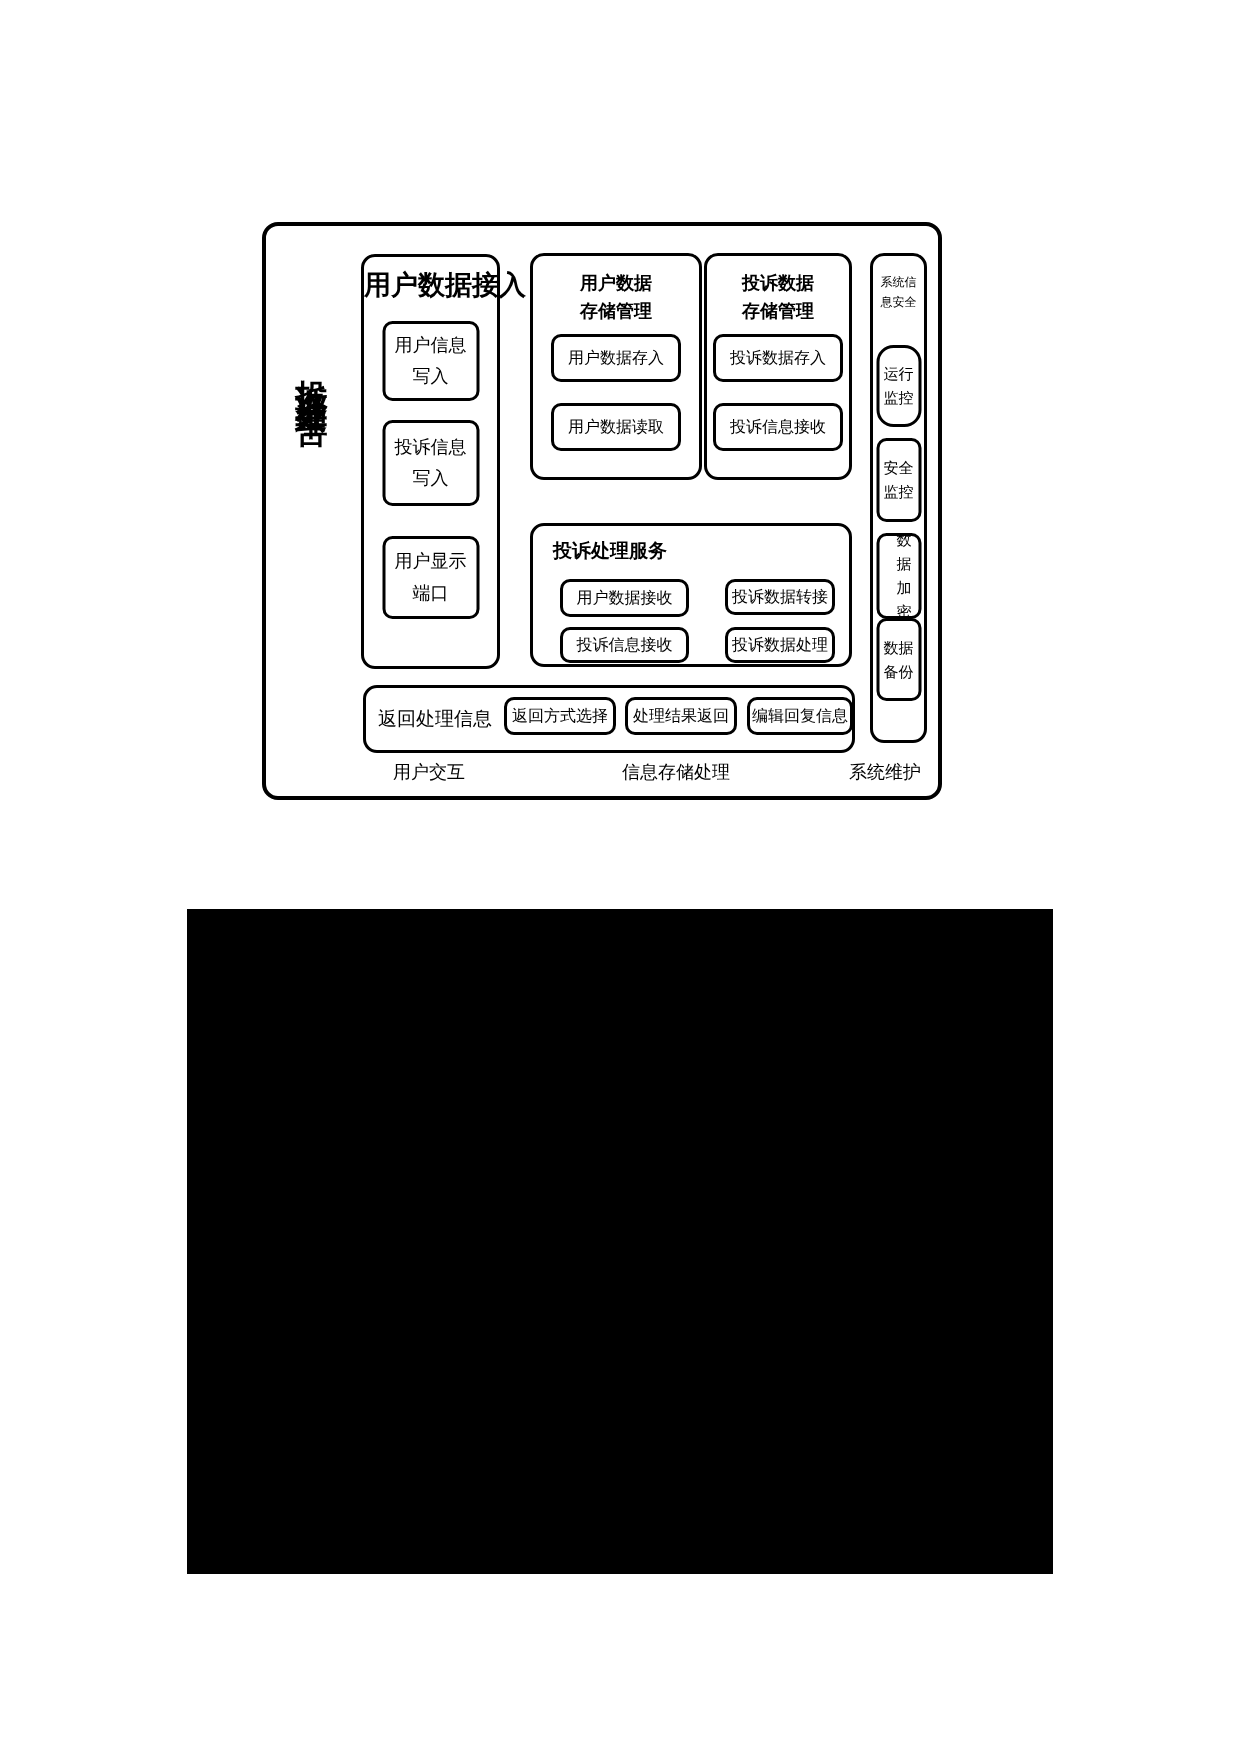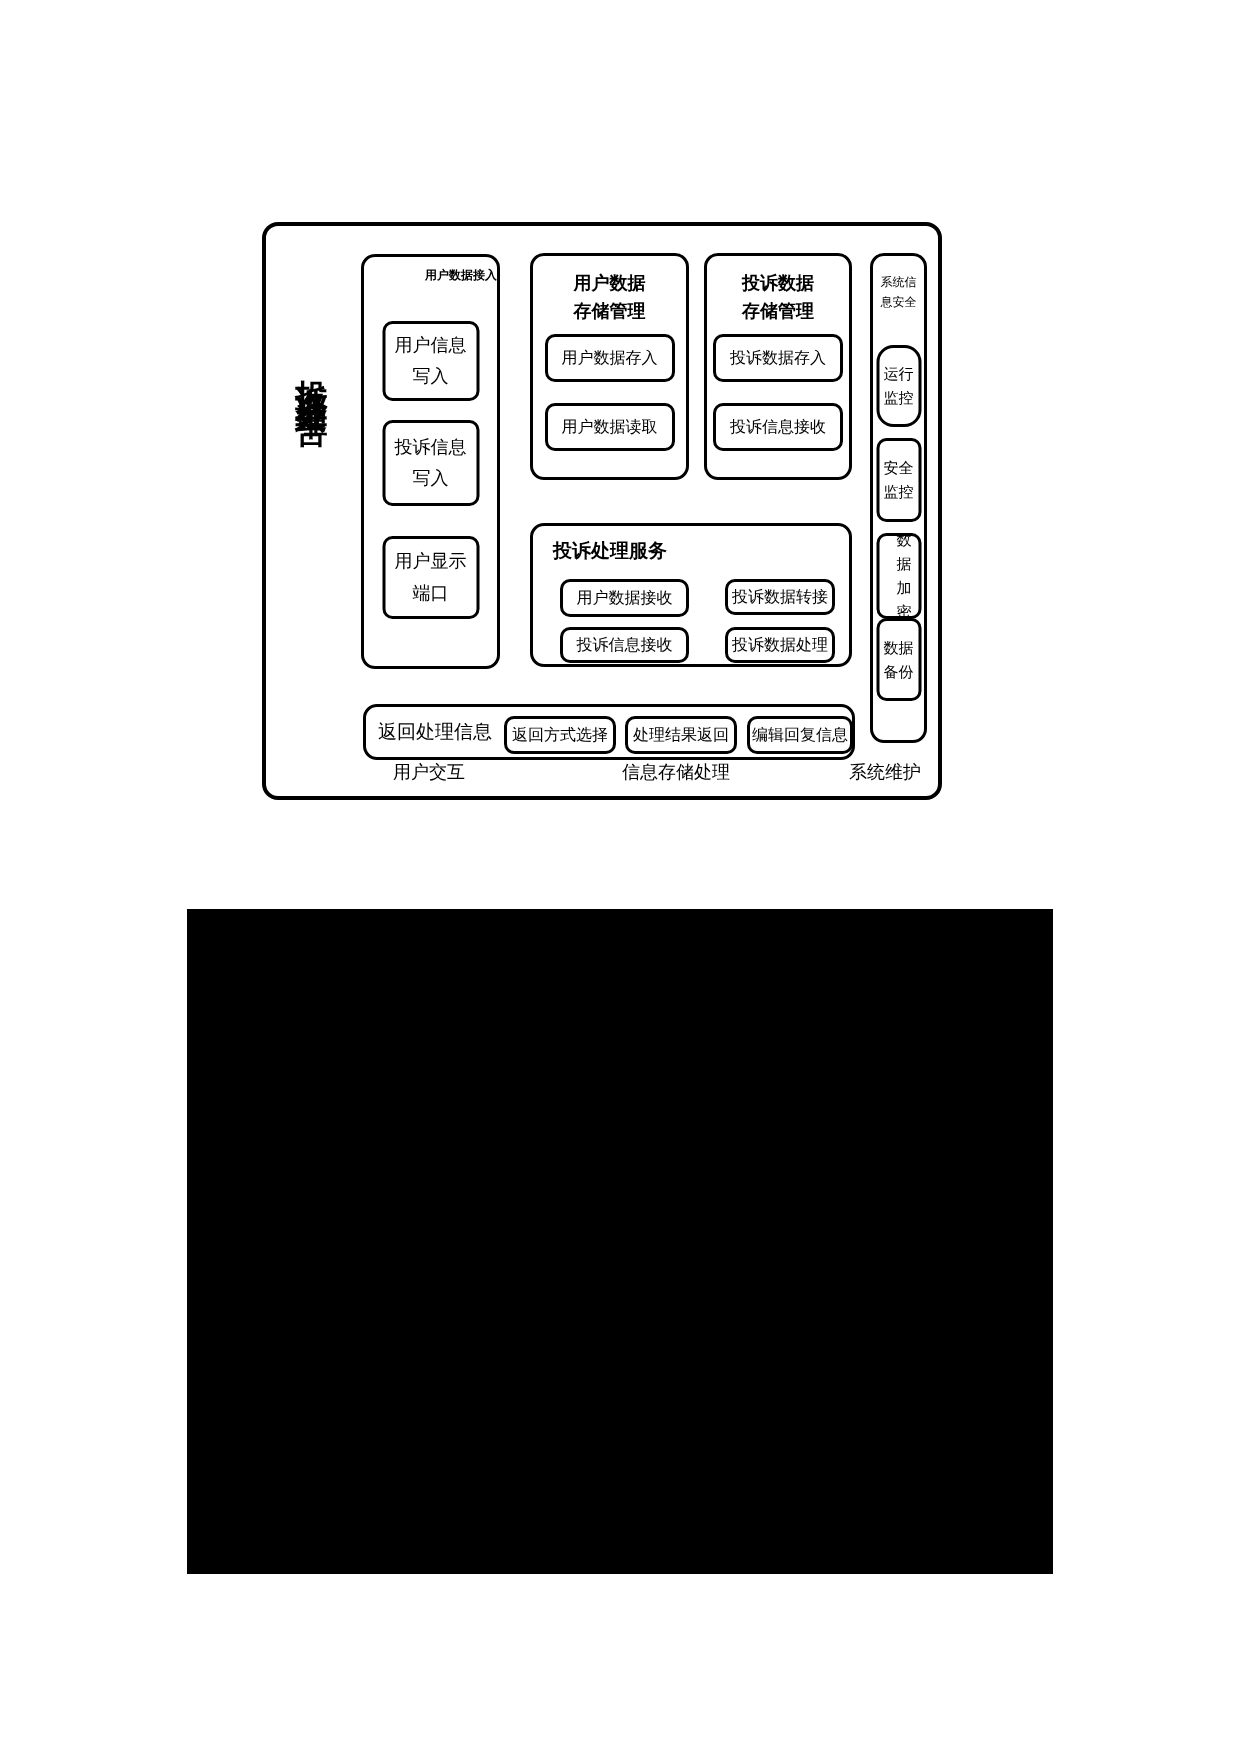--- a/index.html
+++ b/index.html
@@ -69,44 +69,44 @@
     width: 32px;
     word-break: break-all;
     text-align: center;
     line-height: 1.55;
   }
 
   
   .sec-access { left: 95px; top: 28px; width: 139px; height: 415px; }
   .sec-access .sec-title {
     position: absolute; top: 10px; width: 100%;
-    text-align: right; font-size: 12px; font-weight: bold; white-space: nowrap;
+    text-align: right; font-size: 27px; font-weight: bold; white-space: nowrap;
   }
   .sec-access .leafbox { width: 97px; font-size: 18px; }
   .access-item-text { width: 74px; word-break: break-all; text-align: center; line-height: 1.75; }
 
   
-  .sec-ustore { left: 264px; top: 27px; width: 159px; height: 227px; padding-left: 16px; }
+  .sec-ustore { left: 264px; top: 27px; width: 172px; height: 227px; padding-left: 16px; }
   .sec-cstore { left: 438px; top: 27px; width: 148px; height: 227px; }
   .store-title {
     position: absolute; top: 14px; left: 50%; transform: translateX(-50%);
     font-size: 18px; font-weight: bold;
   }
   .store-leaf { width: 130px; height: 48px; font-size: 16px; white-space: nowrap; }
 
   
   .sec-service { left: 264px; top: 297px; width: 322px; height: 144px; }
   .sec-service .sec-title {
     position: absolute; left: 20px; top: 12px;
     font-size: 19px; font-weight: bold; white-space: nowrap;
   }
   .service-leaf { font-size: 16px; white-space: nowrap; }
 
   
-  .sec-return { left: 97px; top: 459px; width: 492px; height: 56px; margin-top: 19px; }
+  .sec-return { left: 97px; top: 459px; width: 492px; height: 68px; }
   .return-label {
     position: absolute; left: 12px; top: 50%; transform: translateY(-50%);
     font-size: 19px; white-space: nowrap;
   }
   .return-leaf { top: 9px; height: 38px; font-size: 16px; white-space: nowrap; }
 
   
   .sec-security { left: 604px; top: 27px; width: 57px; height: 490px; }
   .security-title {
     position: absolute; top: 16px; left: 50%; transform: translateX(-50%);

